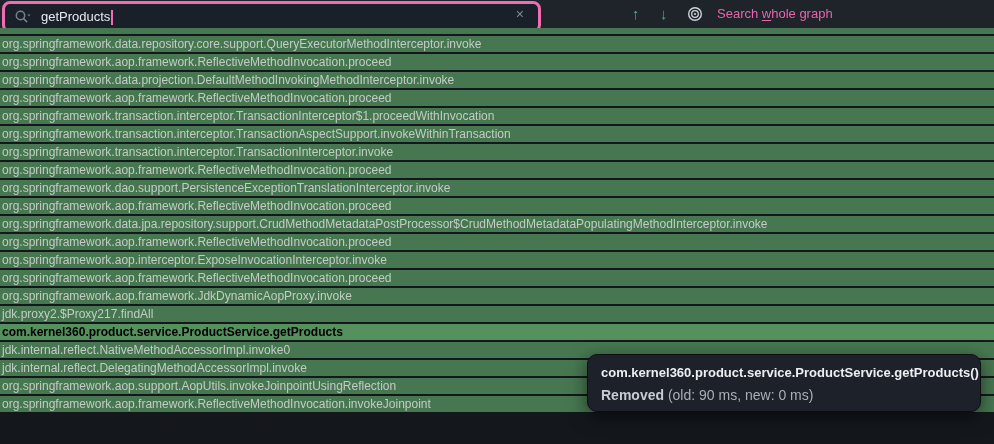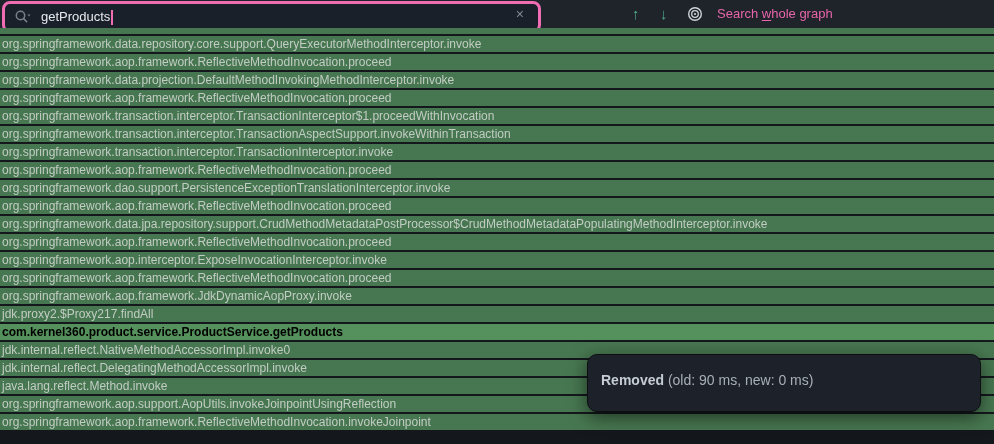--- a/index.html
+++ b/index.html
@@ -142,22 +142,22 @@
     <div class="row"><span>org.springframework.aop.framework.ReflectiveMethodInvocation.proceed</span></div>
     <div class="row"><span>org.springframework.data.jpa.repository.support.CrudMethodMetadataPostProcessor$CrudMethodMetadataPopulatingMethodInterceptor.invoke</span></div>
     <div class="row"><span>org.springframework.aop.framework.ReflectiveMethodInvocation.proceed</span></div>
     <div class="row"><span>org.springframework.aop.interceptor.ExposeInvocationInterceptor.invoke</span></div>
     <div class="row"><span>org.springframework.aop.framework.ReflectiveMethodInvocation.proceed</span></div>
     <div class="row"><span>org.springframework.aop.framework.JdkDynamicAopProxy.invoke</span></div>
     <div class="row"><span>jdk.proxy2.$Proxy217.findAll</span></div>
     <div class="row row--highlight"><span>com.kernel360.product.service.ProductService.getProducts</span></div>
     <div class="row"><span>jdk.internal.reflect.NativeMethodAccessorImpl.invoke0</span></div>
     <div class="row"><span>jdk.internal.reflect.DelegatingMethodAccessorImpl.invoke</span></div>
-    <div class="row"><span>java.lang.reflect.Method.invoke</span></div>
     <div class="row"><span>org.springframework.aop.support.AopUtils.invokeJoinpointUsingReflection</span></div>
     <div class="row"><span>org.springframework.aop.framework.ReflectiveMethodInvocation.invokeJoinpoint</span></div>
   </div>
 
   <div class="tooltip">
+    <div class="tt-title">com.kernel360.product.service.ProductService.getProducts()</div>
     <div class="tt-detail"><b>Removed</b><span> (old: 90 ms, new: 0 ms)</span></div>
   </div>
 
 </div>
 
 </body></html>

